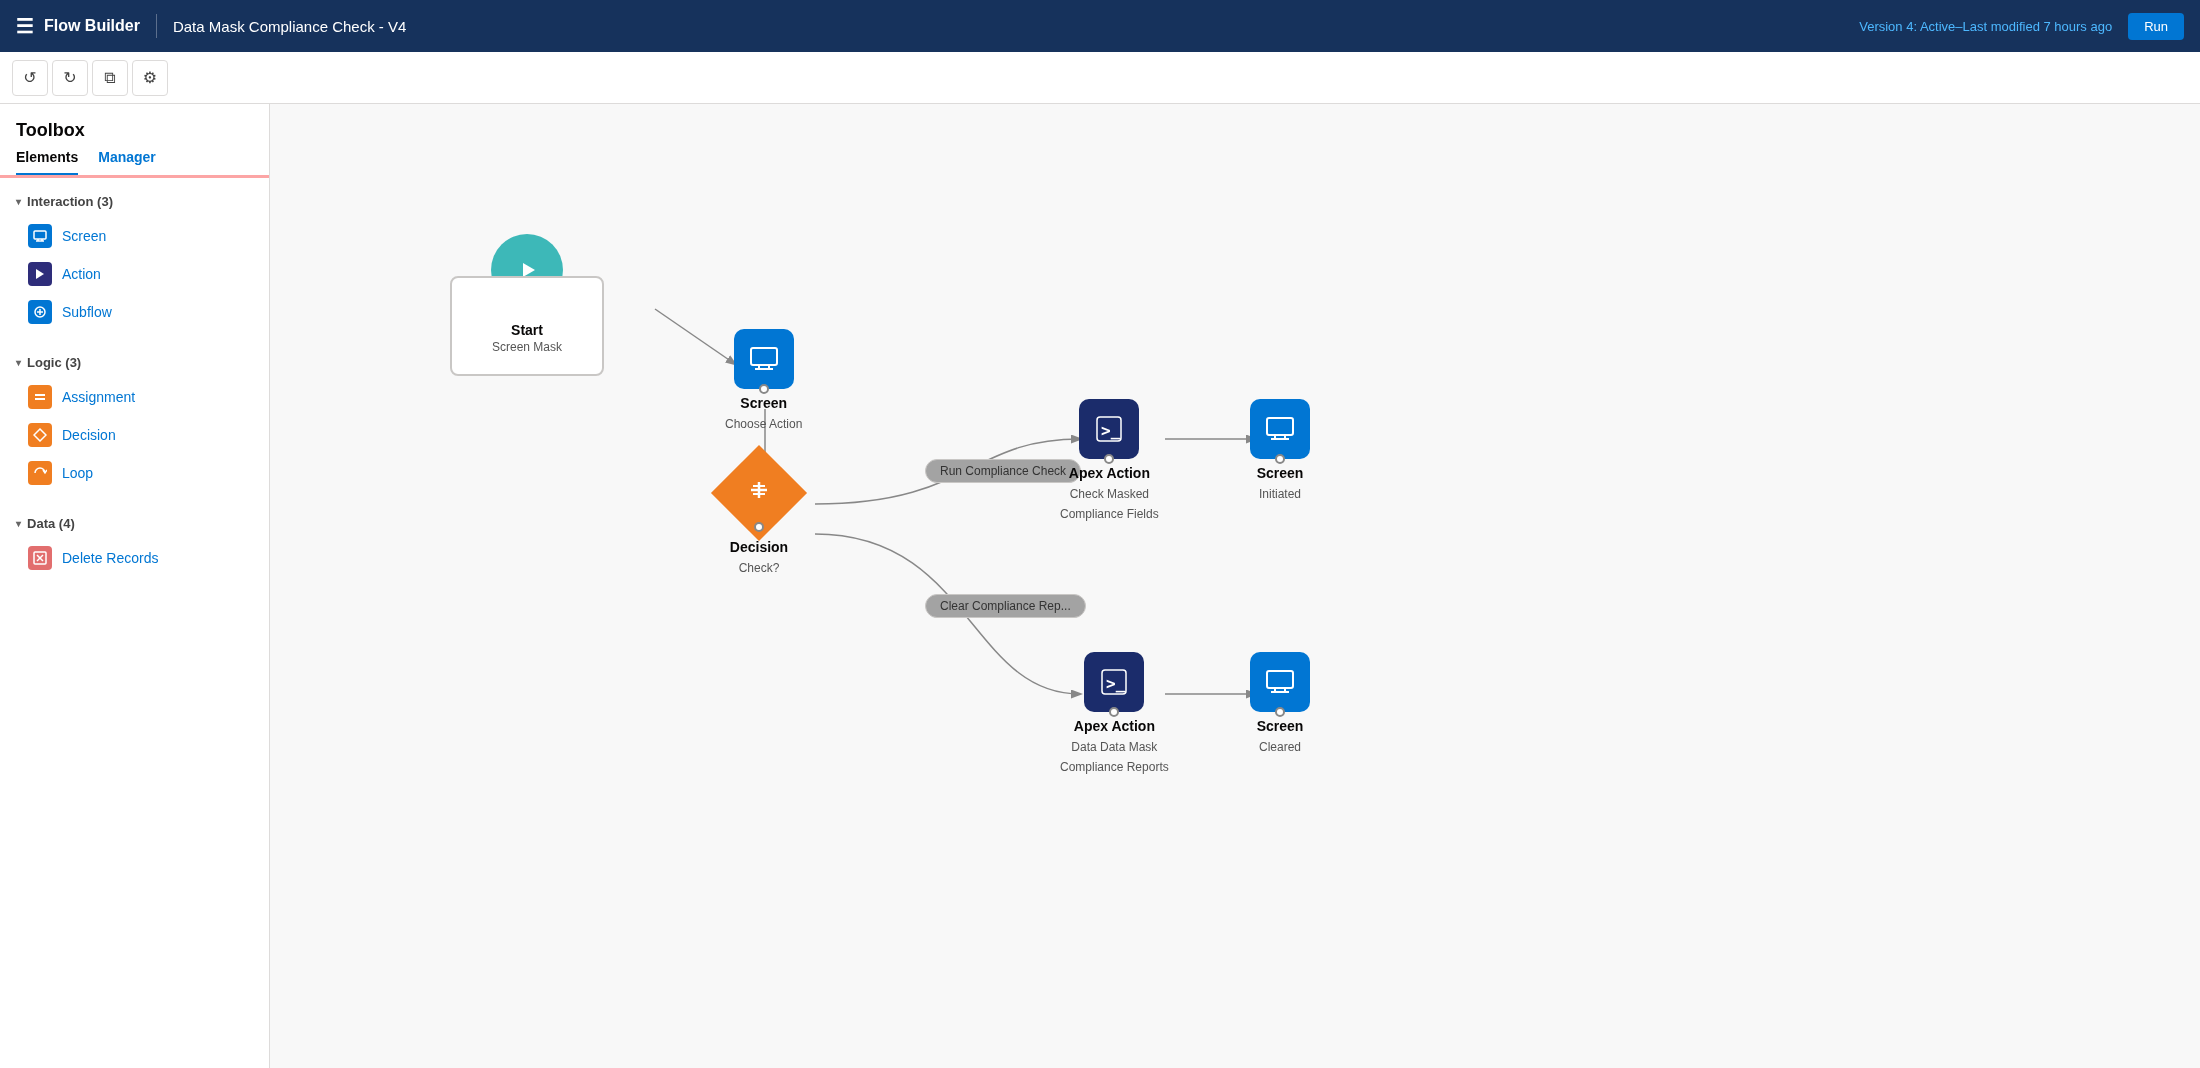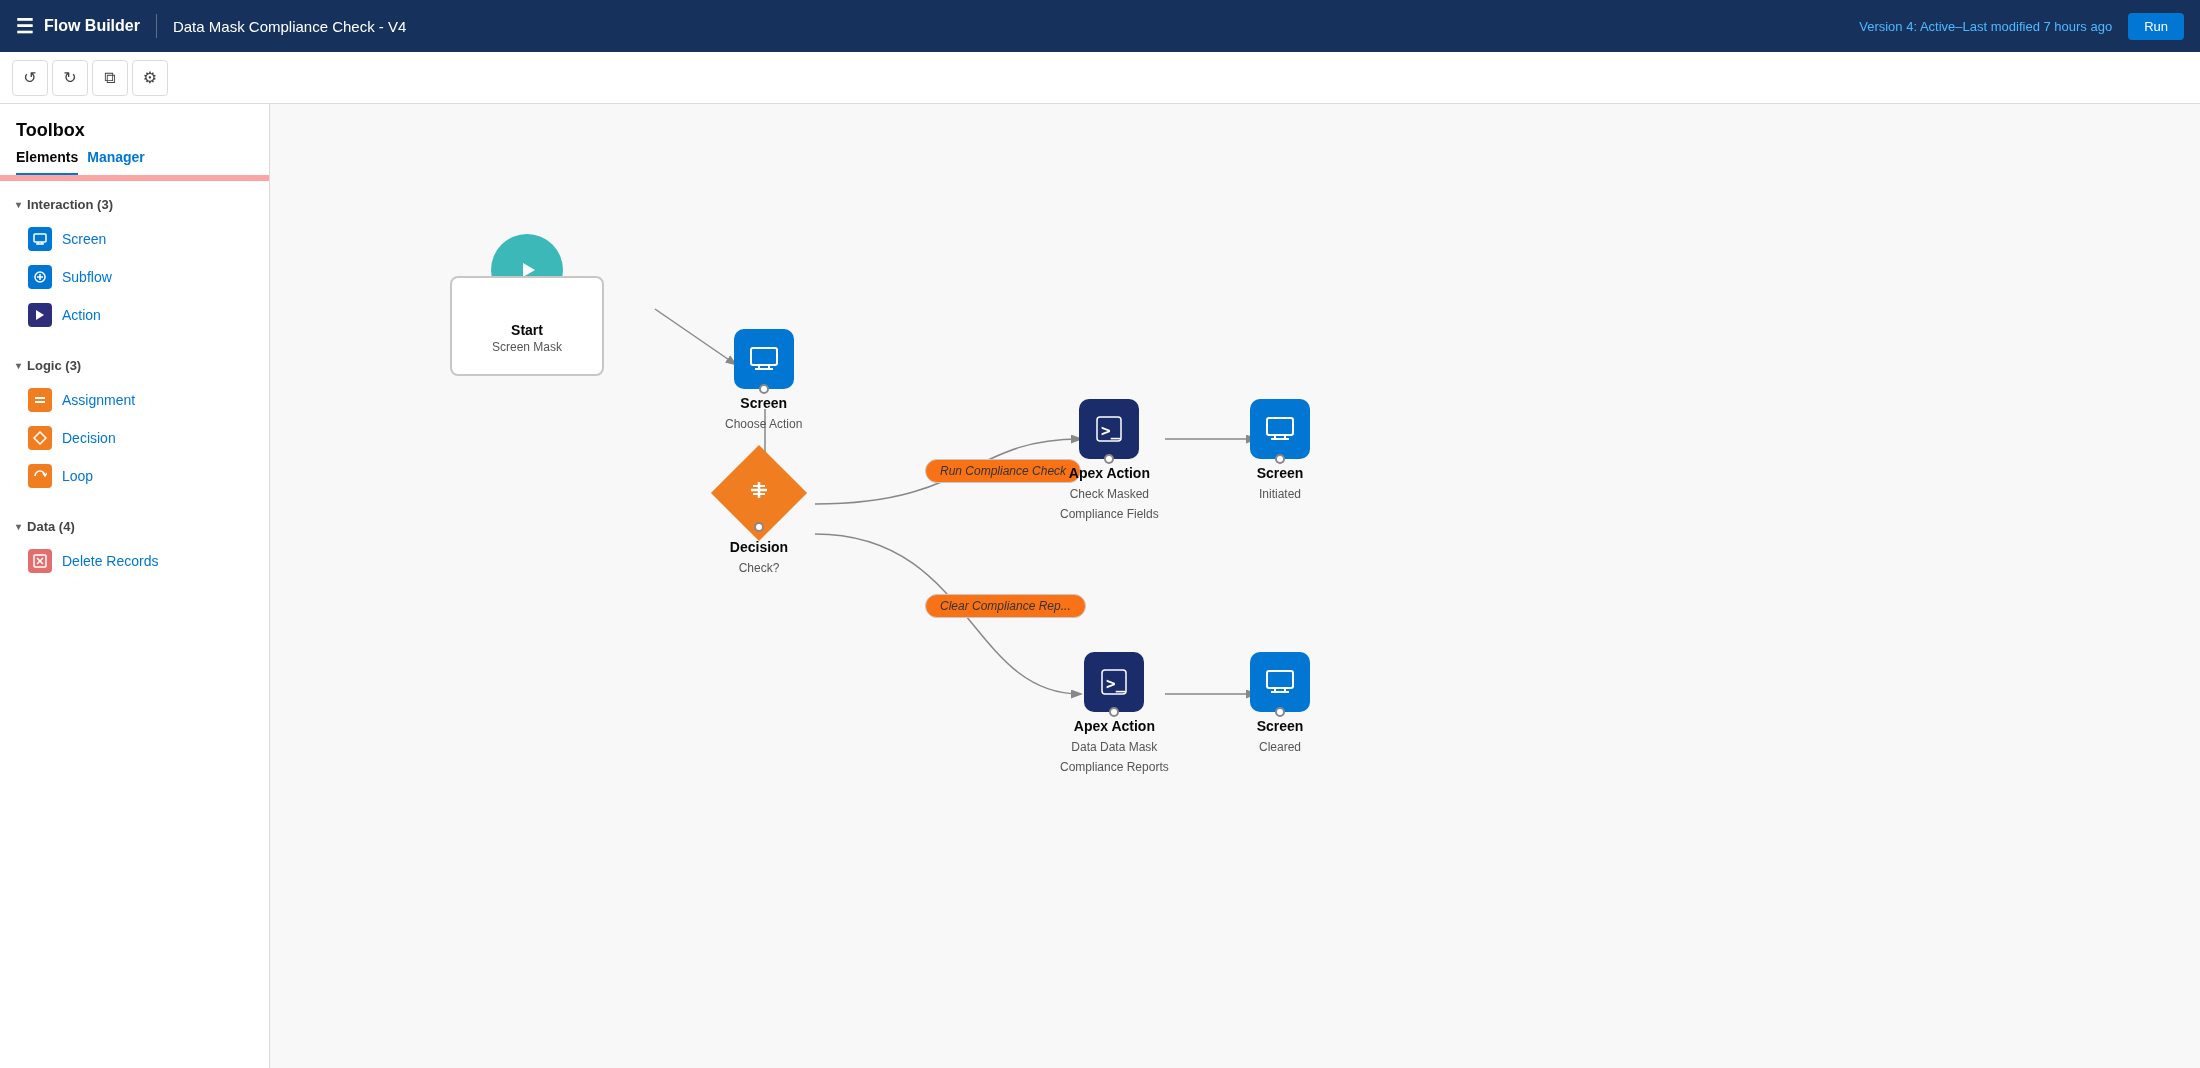--- a/index.html
+++ b/index.html
@@ -85,23 +85,23 @@
       flex-shrink: 0;
     }
     #toolbox-title {
       font-size: 18px;
       font-weight: 700;
       padding: 16px 16px 8px 16px;
       color: #080707;
     }
     #toolbox-tabs {
       display: flex;
-      border-bottom: 6px solid #fca5a5;
+      border-bottom: 3px solid #fca5a5;
       padding: 0 16px;
-      gap: 9px;
+      gap: 20px;
     }
     .toolbox-tab {
       font-size: 14px;
       font-weight: 600;
       color: #0176d3;
       padding-bottom: 8px;
       cursor: pointer;
       border-bottom: 2px solid transparent;
     }
     .toolbox-tab.active {
@@ -233,29 +233,28 @@
       background: white;
       position: absolute;
       bottom: -5px;
       left: 50%;
       transform: translateX(-50%);
     }
 
     
     .connector-pill {
       position: absolute;
-      background: #f97316;
+      background: #a3a3a3;
       border: 1px solid #c9c7c5;
       border-radius: 20px;
       padding: 4px 14px;
       font-size: 12px;
       color: #333;
       cursor: pointer;
       white-space: nowrap;
-      font-style: italic;
     }
 
     
     #arrows-svg {
       position: absolute;
       top: 0;
       left: 0;
       width: 100%;
       height: 100%;
       pointer-events: none;
@@ -300,36 +299,36 @@
           <svg width="14" height="14" viewBox="0 0 14 14" fill="none">
               <rect x="1" y="2" width="12" height="8" rx="1" stroke="white" stroke-width="1.5"></rect>
               <line x1="5" y1="10" x2="5" y2="12" stroke="white" stroke-width="1.5"></line>
               <line x1="9" y1="10" x2="9" y2="12" stroke="white" stroke-width="1.5"></line>
               <line x1="3" y1="12" x2="11" y2="12" stroke="white" stroke-width="1.5"></line>
             </svg>
         </div>
         <span>Screen</span>
       </div>
       <div class="sidebar-item">
+        <div class="sidebar-item-icon icon-action">
+          <svg width="14" height="14" viewBox="0 0 14 14" fill="none">
+              <polygon points="3,2 11,7 3,12" fill="white"></polygon>
+            </svg>
+        </div>
+        <span>Action</span>
+      </div>
+      <div class="sidebar-item">
         <div class="sidebar-item-icon icon-subflow">
           <svg width="14" height="14" viewBox="0 0 14 14" fill="none">
               <circle cx="7" cy="7" r="5" stroke="white" stroke-width="1.5"></circle>
               <line x1="4" y1="7" x2="10" y2="7" stroke="white" stroke-width="1.5"></line>
               <line x1="7" y1="4" x2="7" y2="10" stroke="white" stroke-width="1.5"></line>
             </svg>
         </div>
         <span>Subflow</span>
-      </div>
-      <div class="sidebar-item">
-        <div class="sidebar-item-icon icon-action">
-          <svg width="14" height="14" viewBox="0 0 14 14" fill="none">
-              <polygon points="3,2 11,7 3,12" fill="white"></polygon>
-            </svg>
-        </div>
-        <span>Action</span>
       </div>
     </div>
 
     <div class="sidebar-section">
       <div class="sidebar-section-header">
         <span class="chevron">▾</span>
         <span>Logic (3)</span>
       </div>
       <div class="sidebar-item">
         <div class="sidebar-item-icon icon-assignment">

